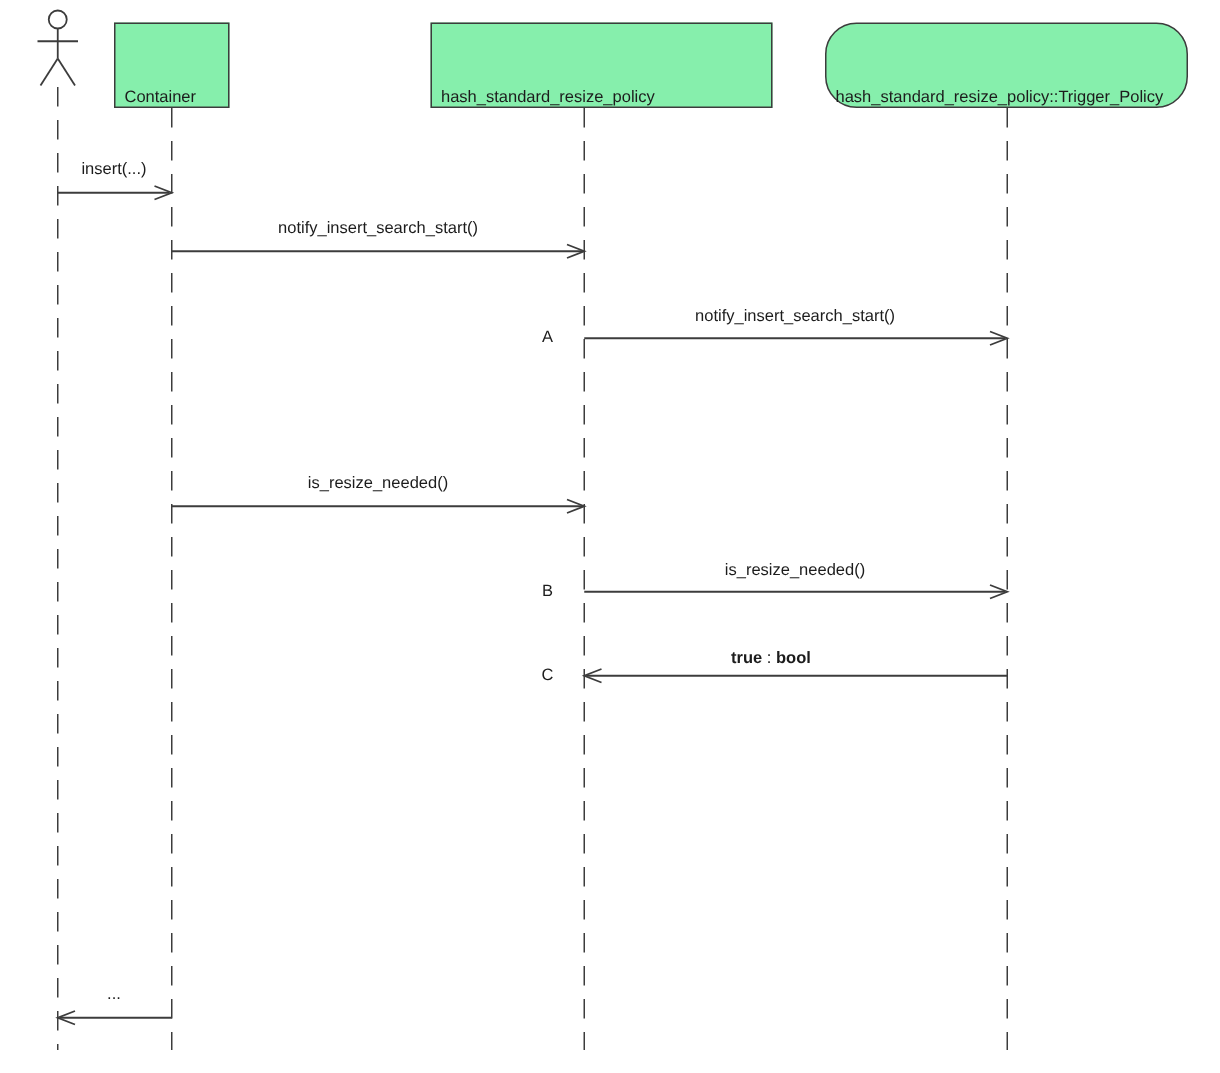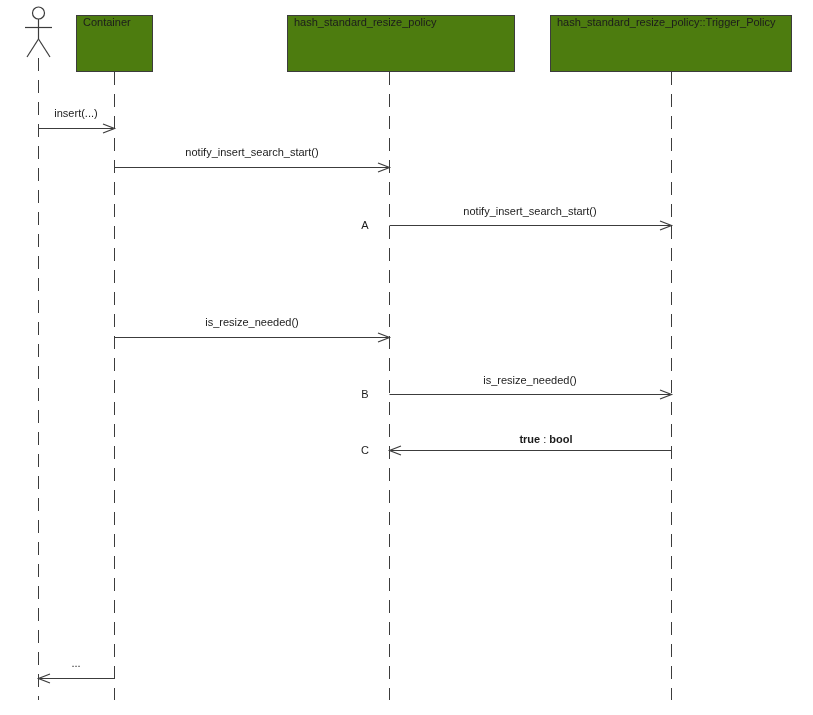--- a/index.html
+++ b/index.html
@@ -13,31 +13,31 @@
   }
   svg.linework {
     position:absolute;
     left:0; top:0;
     width:813px; height:715px;
   }
   .pbox {
     position:absolute;
     box-sizing:border-box;
     border:1px solid #3c3c3c;
-    background:#4d7c0f;
+    background:#86efac;
     display:flex;
-    align-items:flex-start;
+    align-items:flex-end;
     padding-left:6px;
     font-size:11px;
     color:#1c1c1c;
     white-space:nowrap;
   }
   .pbox-container { left:76px;  top:15px; width:77px;  height:57px; }
   .pbox-policy    { left:287px; top:15px; width:228px; height:57px; }
-  .pbox-trigger   { left:550px; top:15px; width:242px; height:57px; }
+  .pbox-trigger   { left:550px; top:15px; width:242px; height:57px;border-radius:21px; }
   .msg-label {
     position:absolute;
     width:220px;
     font-size:11px;
     line-height:14px;
     color:#1c1c1c;
     text-align:center;
     white-space:nowrap;
   }
   .seq-label {
@@ -121,21 +121,21 @@
   <div class="msg-label" style="left:-34px; top:106px;">insert(...)</div>
 
   <div class="msg-label" style="left:142px; top:145px;">notify_insert_search_start()</div>
 
   <div class="msg-label" style="left:420px; top:204px;">notify_insert_search_start()</div>
 
   <div class="msg-label" style="left:142px; top:315px;">is_resize_needed()</div>
 
   <div class="msg-label" style="left:420px; top:373px;">is_resize_needed()</div>
 
-  <div class="msg-label" style="left:436px; top:432px;"><span class="bold">true</span><span> : </span><span class="bold">bool</span></div>
+  <div class="msg-label" style="left:404px; top:432px;"><span class="bold">true</span><span> : </span><span class="bold">bool</span></div>
 
   <div class="msg-label" style="left:-34px; top:656px;">...</div>
 
   <div class="seq-label" style="left:355px; top:218px;">A</div>
   <div class="seq-label" style="left:355px; top:387px;">B</div>
   <div class="seq-label" style="left:355px; top:443px;">C</div>
 
 </div>
 
 </body></html>

